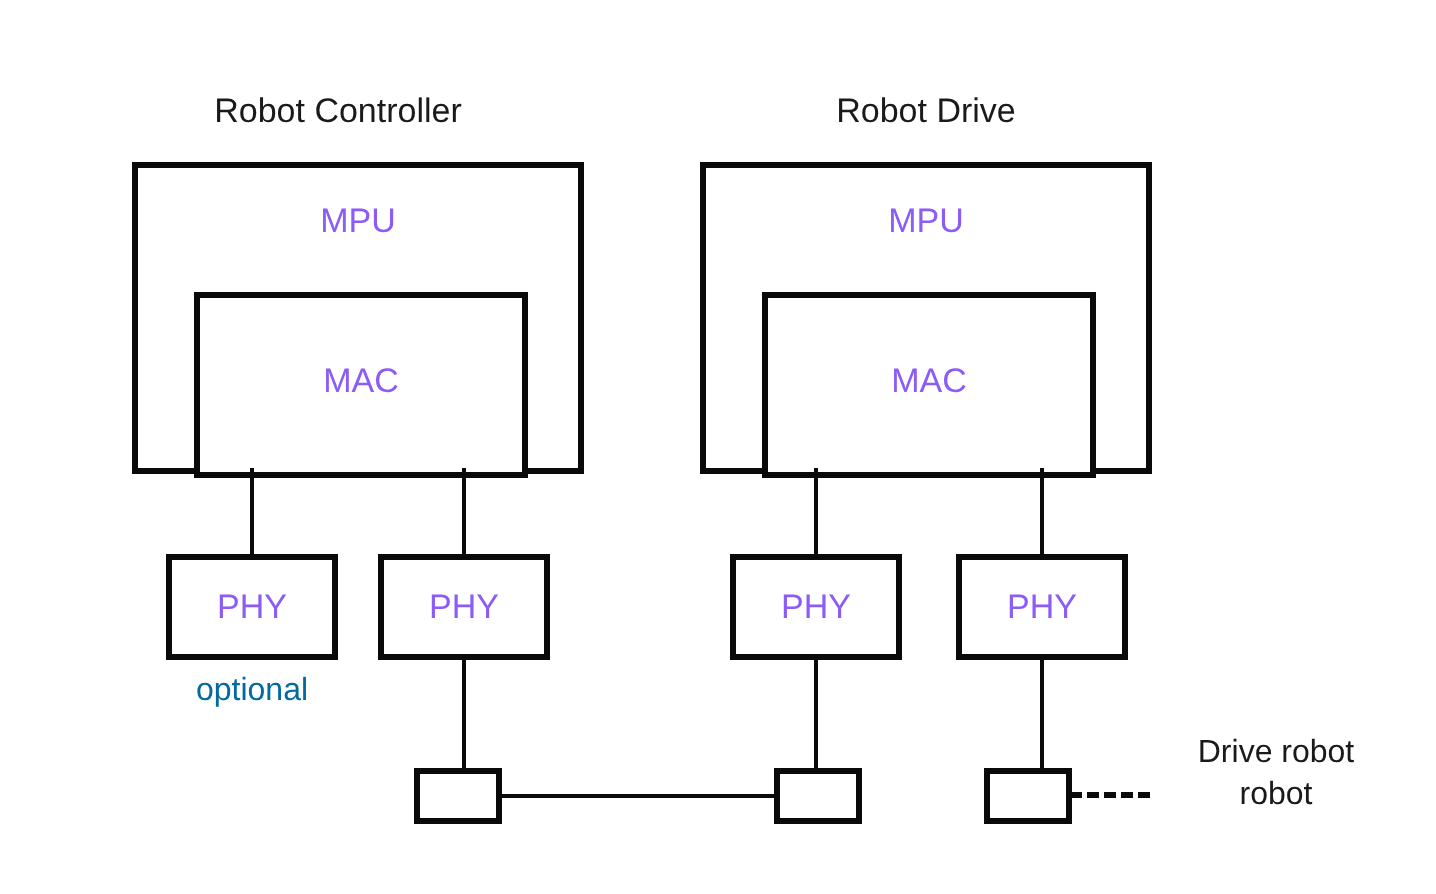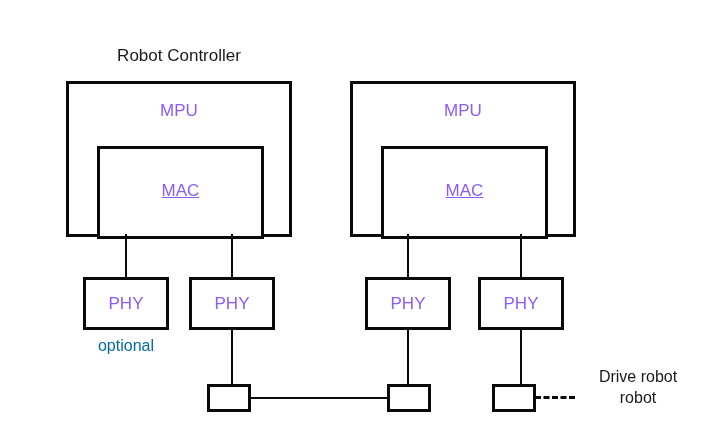--- a/index.html
+++ b/index.html
@@ -19,21 +19,21 @@
 
   
   .caption {
     position: absolute;
     font-size: 17px;
     line-height: 20px;
     color: #1a1a1a;
     white-space: nowrap;
     text-align: center;
   }
-  .title-rc { left: 66px;  top: 46px; width: 226px; }
+  .title-rc { left: 56px;  top: 46px; width: 226px; }
   .title-rd { left: 350px; top: 46px; width: 226px; }
 
   .optional-label {
     position: absolute;
     left: 83px;
     top: 336px;
     width: 86px;
     text-align: center;
     font-size: 16px;
     line-height: 19px;
@@ -74,21 +74,21 @@
   
   .mpu { width: 226px; height: 156px; top: 81px; }
   .mpu.rc { left: 66px; }
   .mpu.rd { left: 350px; }
   .mpu > .box-label { top: 17px; }
 
   
   .mac { width: 167px; height: 93px; top: 146px; }
   .mac.rc { left: 97px; }
   .mac.rd { left: 381px; }
-  .mac > .box-label { top: 32px; text-decoration: underline; }
+  .mac > .box-label { top: 32px; }
 
   
   .phy {
     width: 86px;
     height: 53px;
     top: 277px;
   }
   .phy > .box-label { top: 14px; }
   .phy.p1 { left: 83px;  }
   .phy.p2 { left: 189px; }
@@ -141,20 +141,21 @@
     height: 0;
     border-top: 3px dashed #0a0a0a;
   }
 </style>
 </head>
 <body>
 
 <div id="stage">
 
   <div class="caption title-rc">Robot Controller</div>
+  <div class="caption title-rd">Robot Drive</div>
 
   <div class="box mpu rc">
     <div class="box-label">MPU</div>
   </div>
   <div class="box mac rc">
     <div class="box-label">MAC</div>
   </div>
 
   <div class="box mpu rd">
     <div class="box-label">MPU</div>

